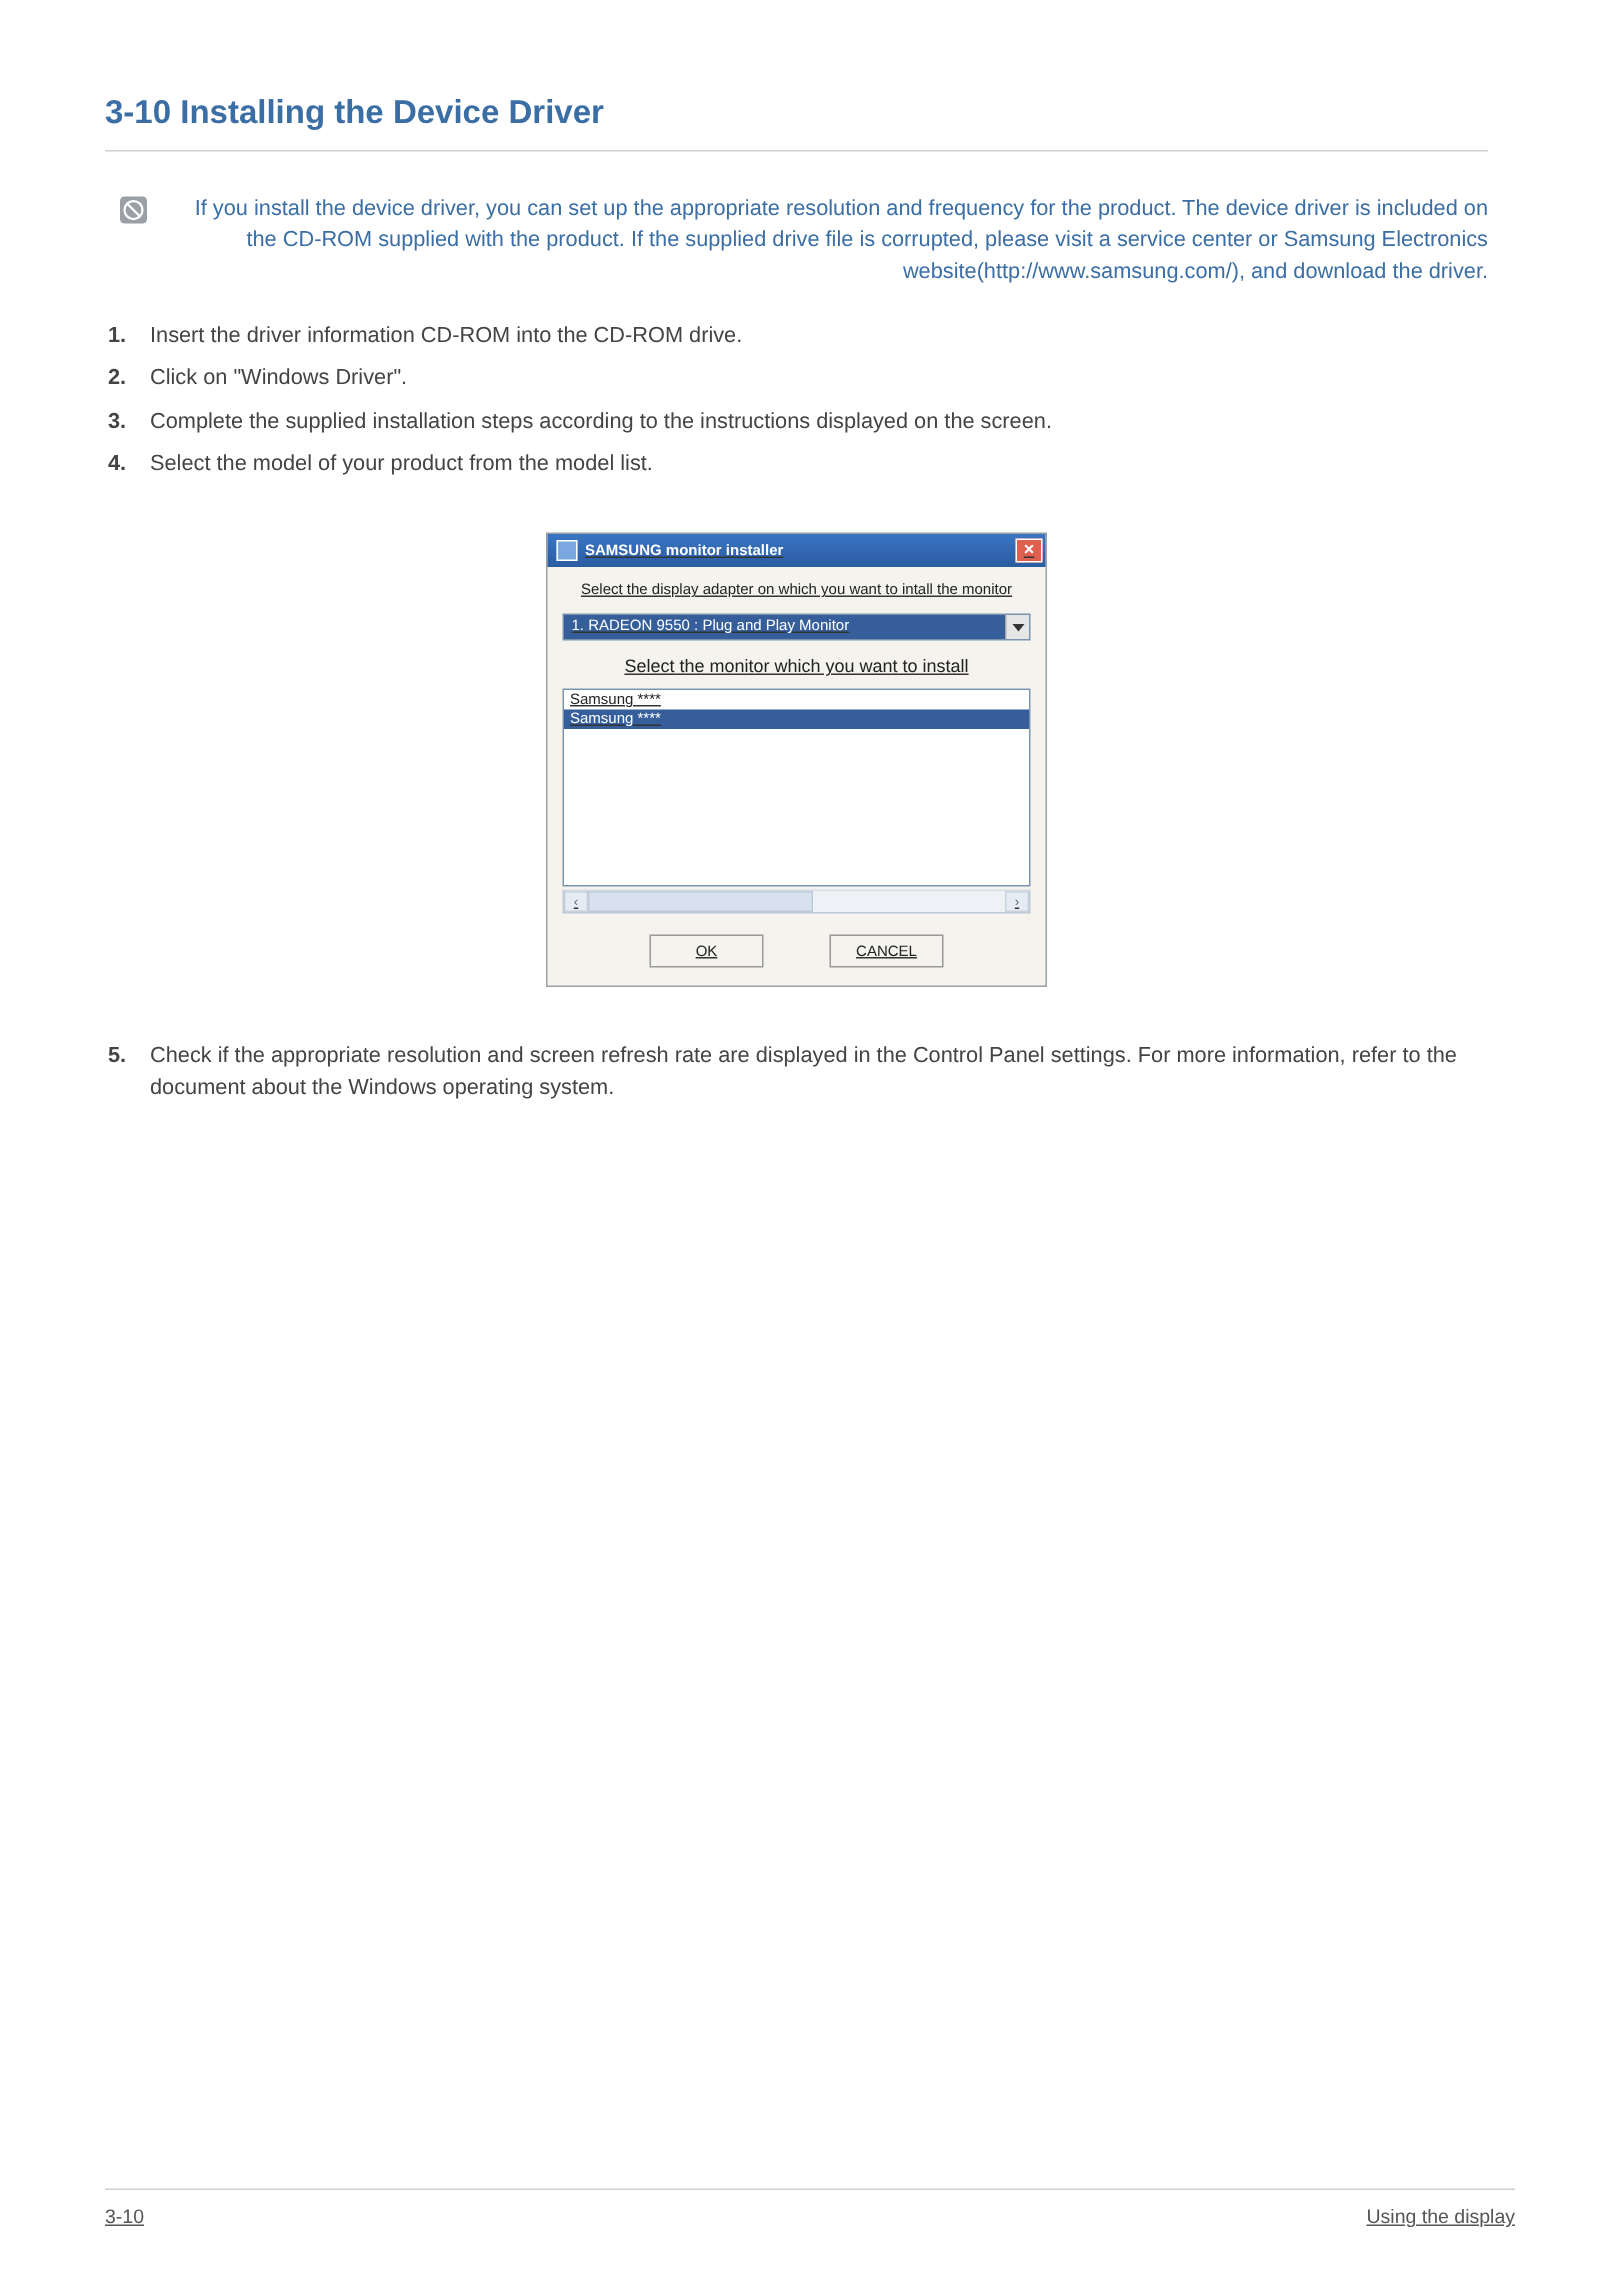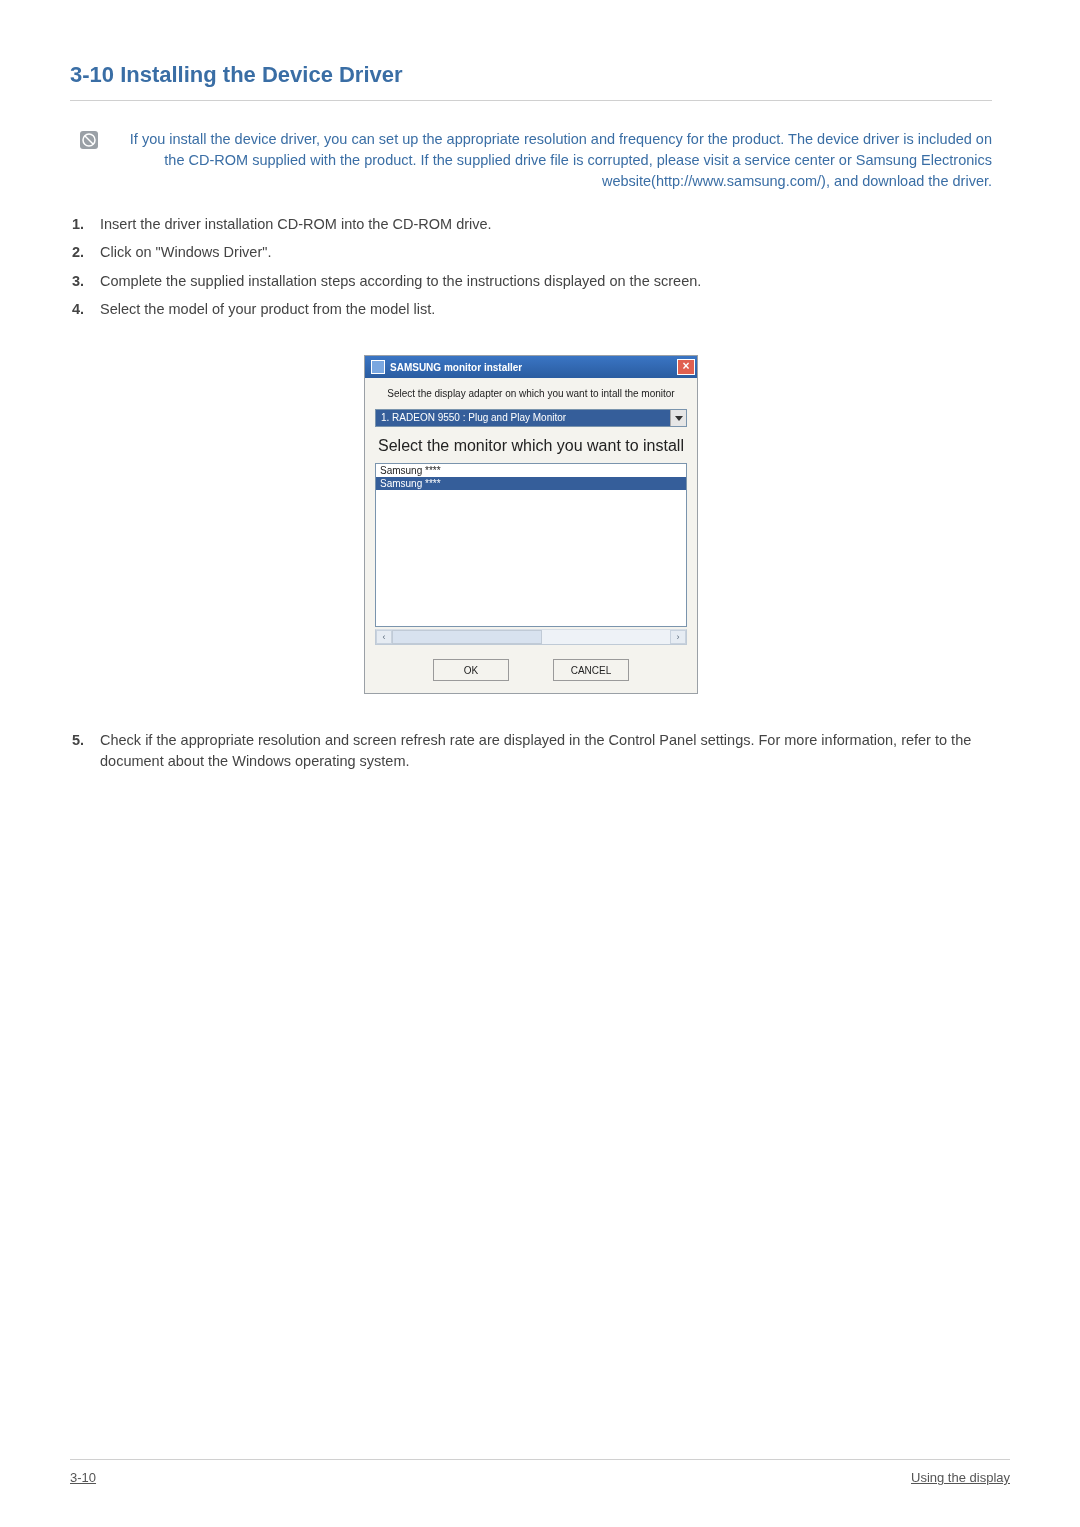--- a/index.html
+++ b/index.html
@@ -64,20 +64,21 @@
     display: flex;
     justify-content: center;
     margin-top: 36px;
     margin-bottom: 36px;
   }
   .installer {
     width: 334px;
     background: #f4f3ee;
     border: 1px solid #9aa0a6;
     font-size: 10px;
+    text-decoration: underline;
   }
   .titlebar {
     height: 22px;
     background: linear-gradient(#3a75c4, #2a5ca0);
     display: flex;
     align-items: center;
     justify-content: space-between;
     padding: 0 2px 0 6px;
     color: #fff;
     font-weight: bold;
@@ -129,28 +130,28 @@
     cursor: pointer;
   }
   .combo .combo-btn::after {
     content: "";
     border-left: 4px solid transparent;
     border-right: 4px solid transparent;
     border-top: 5px solid #333;
   }
   .installer-body .label2 {
     text-align: center;
-    font-size: 16px;
+    font-size: 12px;
     color: #222;
     margin-bottom: 8px;
   }
   .listbox {
     border: 1px solid #7a94ad;
     background: #fff;
-    height: 164px;
+    height: 132px;
     overflow: hidden;
     position: relative;
   }
   .listbox .li-item {
     font-size: 10px;
     padding: 1px 4px;
     color: #222;
     cursor: pointer;
   }
   .listbox .li-item.sel {
@@ -222,21 +223,21 @@
           <circle cx="7" cy="7" r="6" fill="none" stroke="#fff" stroke-width="1.5"></circle>
           <line x1="3" y1="3" x2="11" y2="11" stroke="#fff" stroke-width="1.5"></line>
         </svg>
     </div>
     <div class="note-text">If you install the device driver, you can set up the appropriate resolution and frequency for the product. The device driver is included on the CD-ROM supplied with the product. If the supplied drive file is corrupted, please visit a service center or Samsung Electronics website(http://www.samsung.com/), and download the driver.</div>
   </div>
 
   <ol class="steps">
     <li>
       <span class="num">1.</span>
-      <span>Insert the driver installation CD-ROM into the CD-ROM drive.</span>
+      <span>Insert the driver information CD-ROM into the CD-ROM drive.</span>
     </li>
     <li>
       <span class="num">2.</span>
       <span>Click on "Windows Driver".</span>
     </li>
     <li>
       <span class="num">3.</span>
       <span>Complete the supplied installation steps according to the instructions displayed on the screen.</span>
     </li>
     <li>

